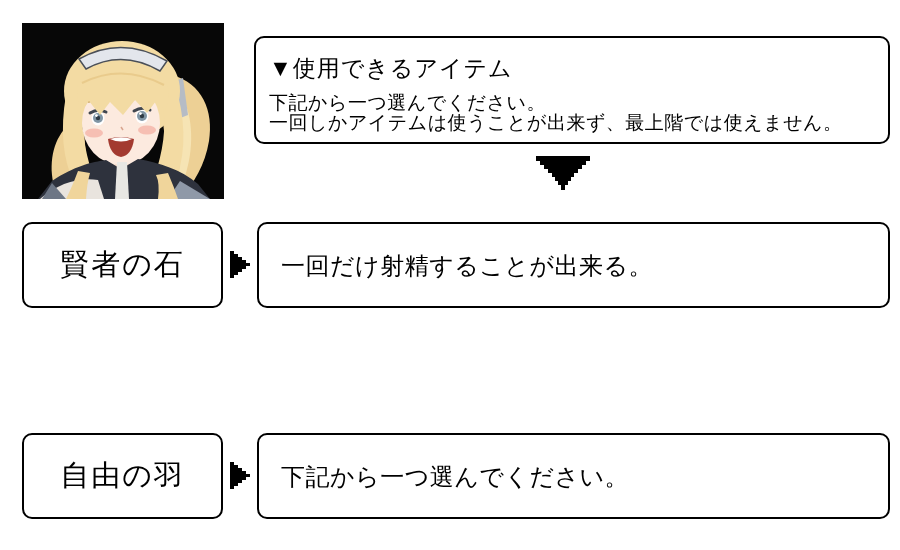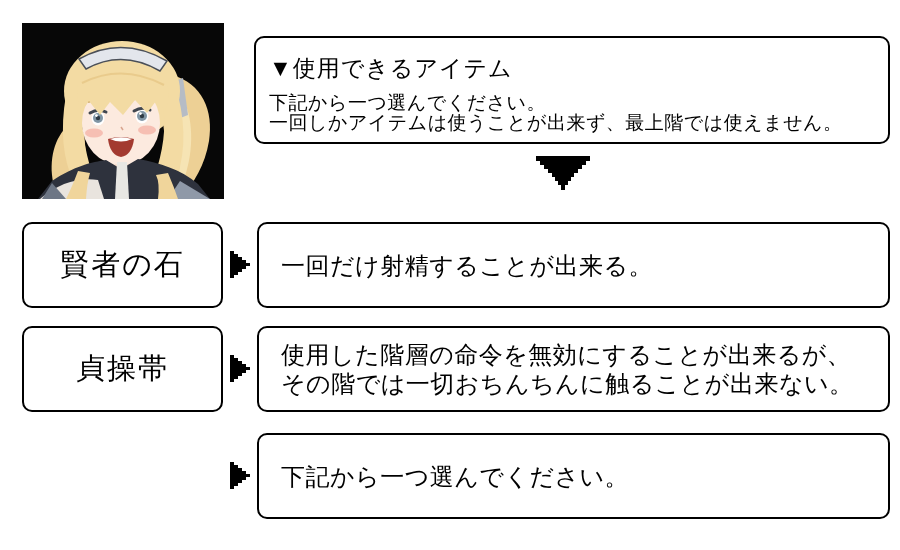--- a/index.html
+++ b/index.html
@@ -158,36 +158,25 @@
     <div class="right-arrow">
       <svg width="20" height="27" viewBox="0 0 20 27">
         <polygon fill="#000000" points="0,0 4,0 4,3 8,3 8,6 12,6 12,9 16,9 16,12 20,12 20,15 16,15 16,18 12,18 12,21 8,21 8,24 4,24 4,27 0,27"></polygon>
       </svg>
     </div>
     <div class="box item-desc-box">
       <span>一回だけ射精することが出来る。</span>
     </div>
   </div>
 
-  <div class="item-row row-2">
-    <div class="box item-name-box">
-      <span>貞操帯</span>
-    </div>
-    <div class="right-arrow">
-      <svg width="20" height="27" viewBox="0 0 20 27">
-        <polygon fill="#000000" points="0,0 4,0 4,3 8,3 8,6 12,6 12,9 16,9 16,12 20,12 20,15 16,15 16,18 12,18 12,21 8,21 8,24 4,24 4,27 0,27"></polygon>
-      </svg>
-    </div>
-    <div class="box item-desc-box">
-      <span>使用した階層の命令を無効にすることが出来るが、
-その階では一切おちんちんに触ることが出来ない。</span>
-    </div>
-  </div>
 
   <div class="item-row row-3">
+    <div class="box item-name-box">
+      <span>自由の羽</span>
+    </div>
     <div class="right-arrow">
       <svg width="20" height="27" viewBox="0 0 20 27">
         <polygon fill="#000000" points="0,0 4,0 4,3 8,3 8,6 12,6 12,9 16,9 16,12 20,12 20,15 16,15 16,18 12,18 12,21 8,21 8,24 4,24 4,27 0,27"></polygon>
       </svg>
     </div>
     <div class="box item-desc-box">
       <span>下記から一つ選んでください。</span>
     </div>
   </div>
 

